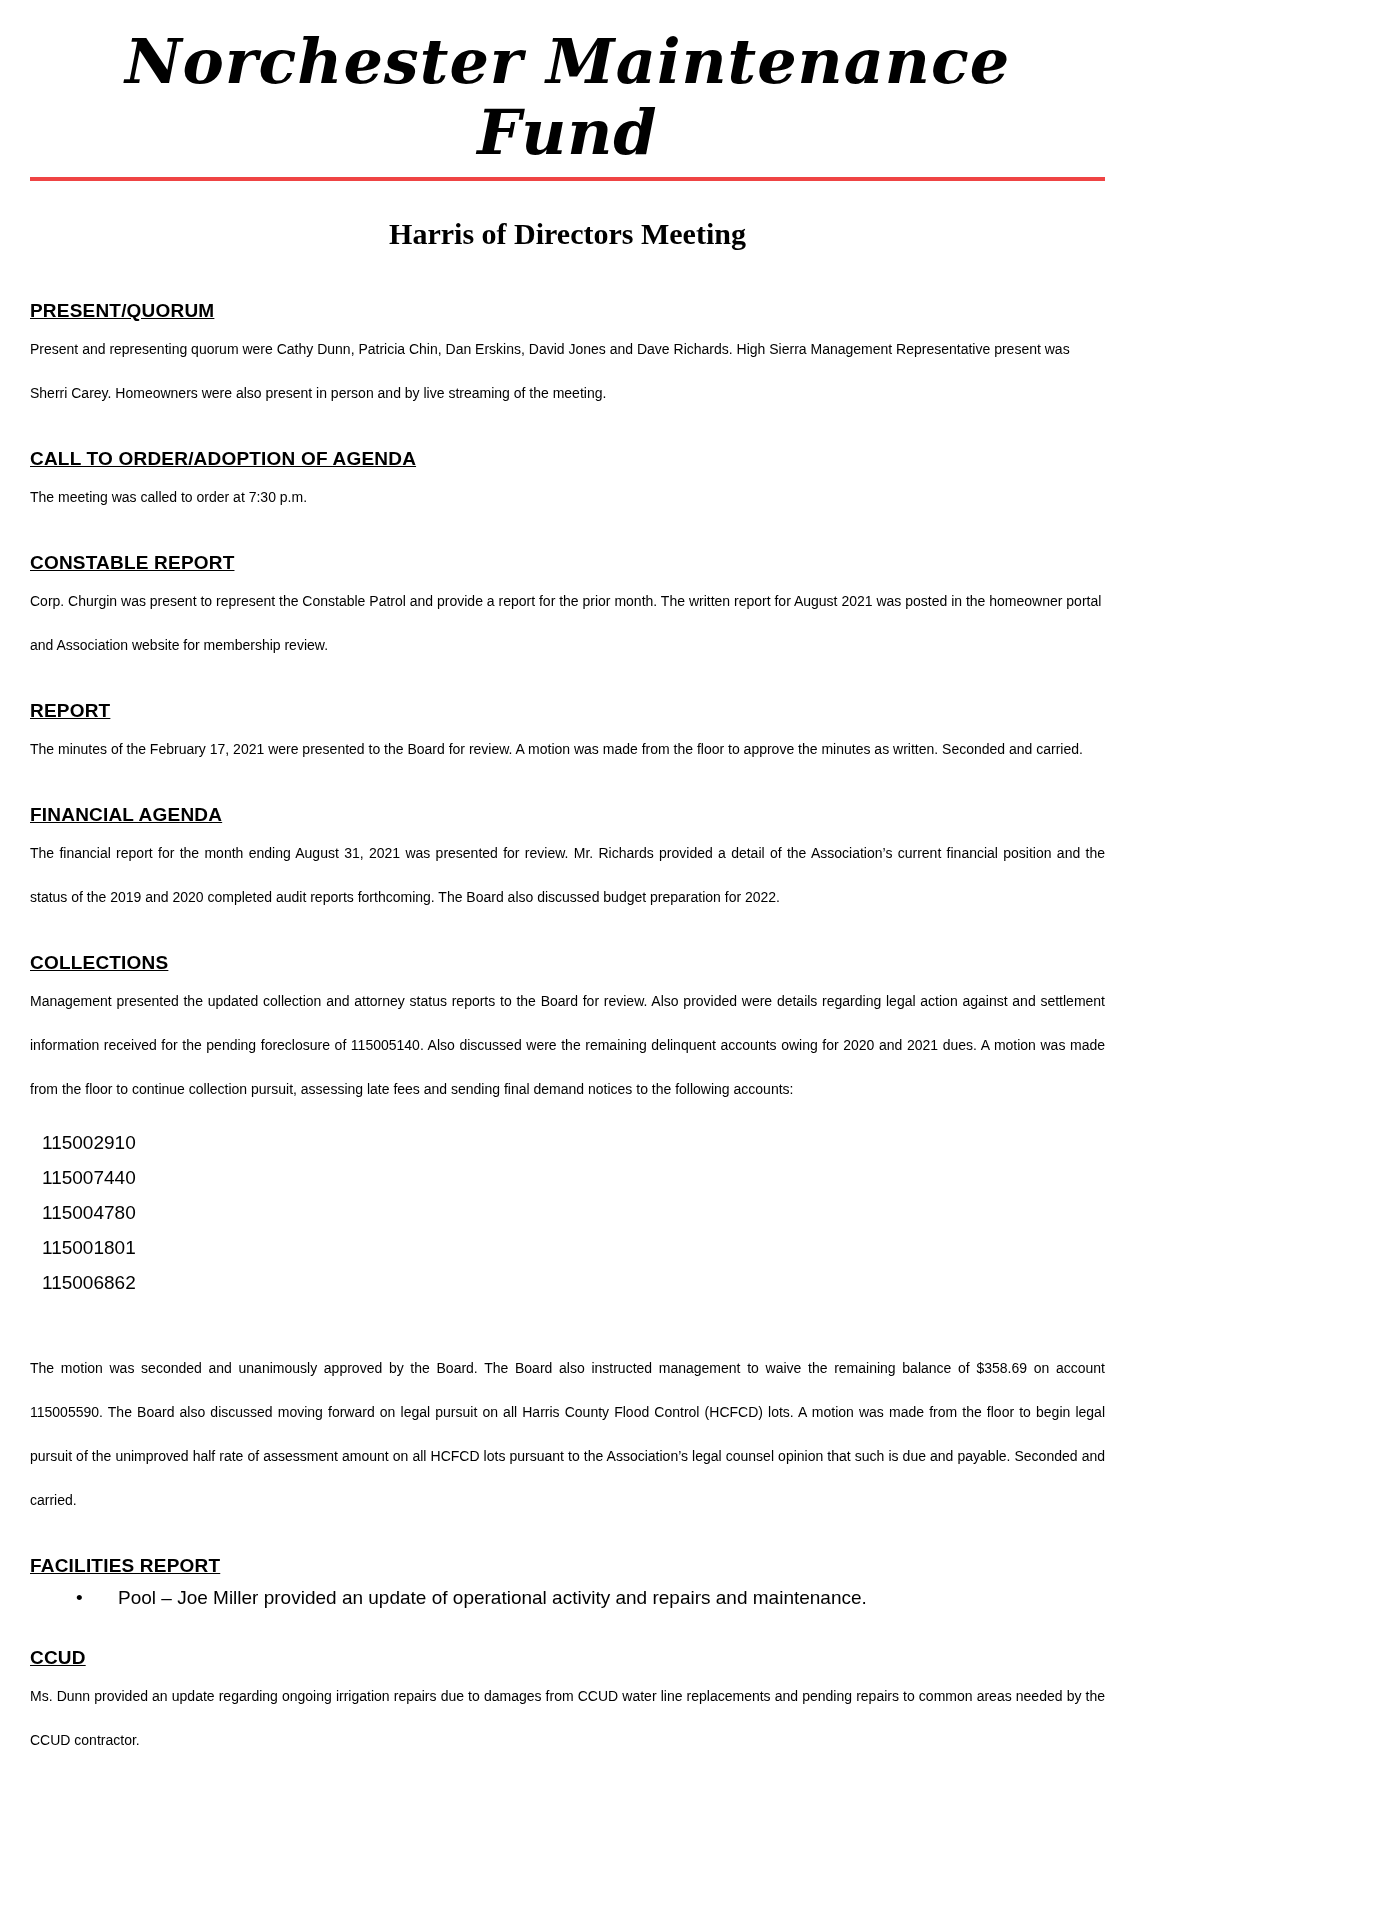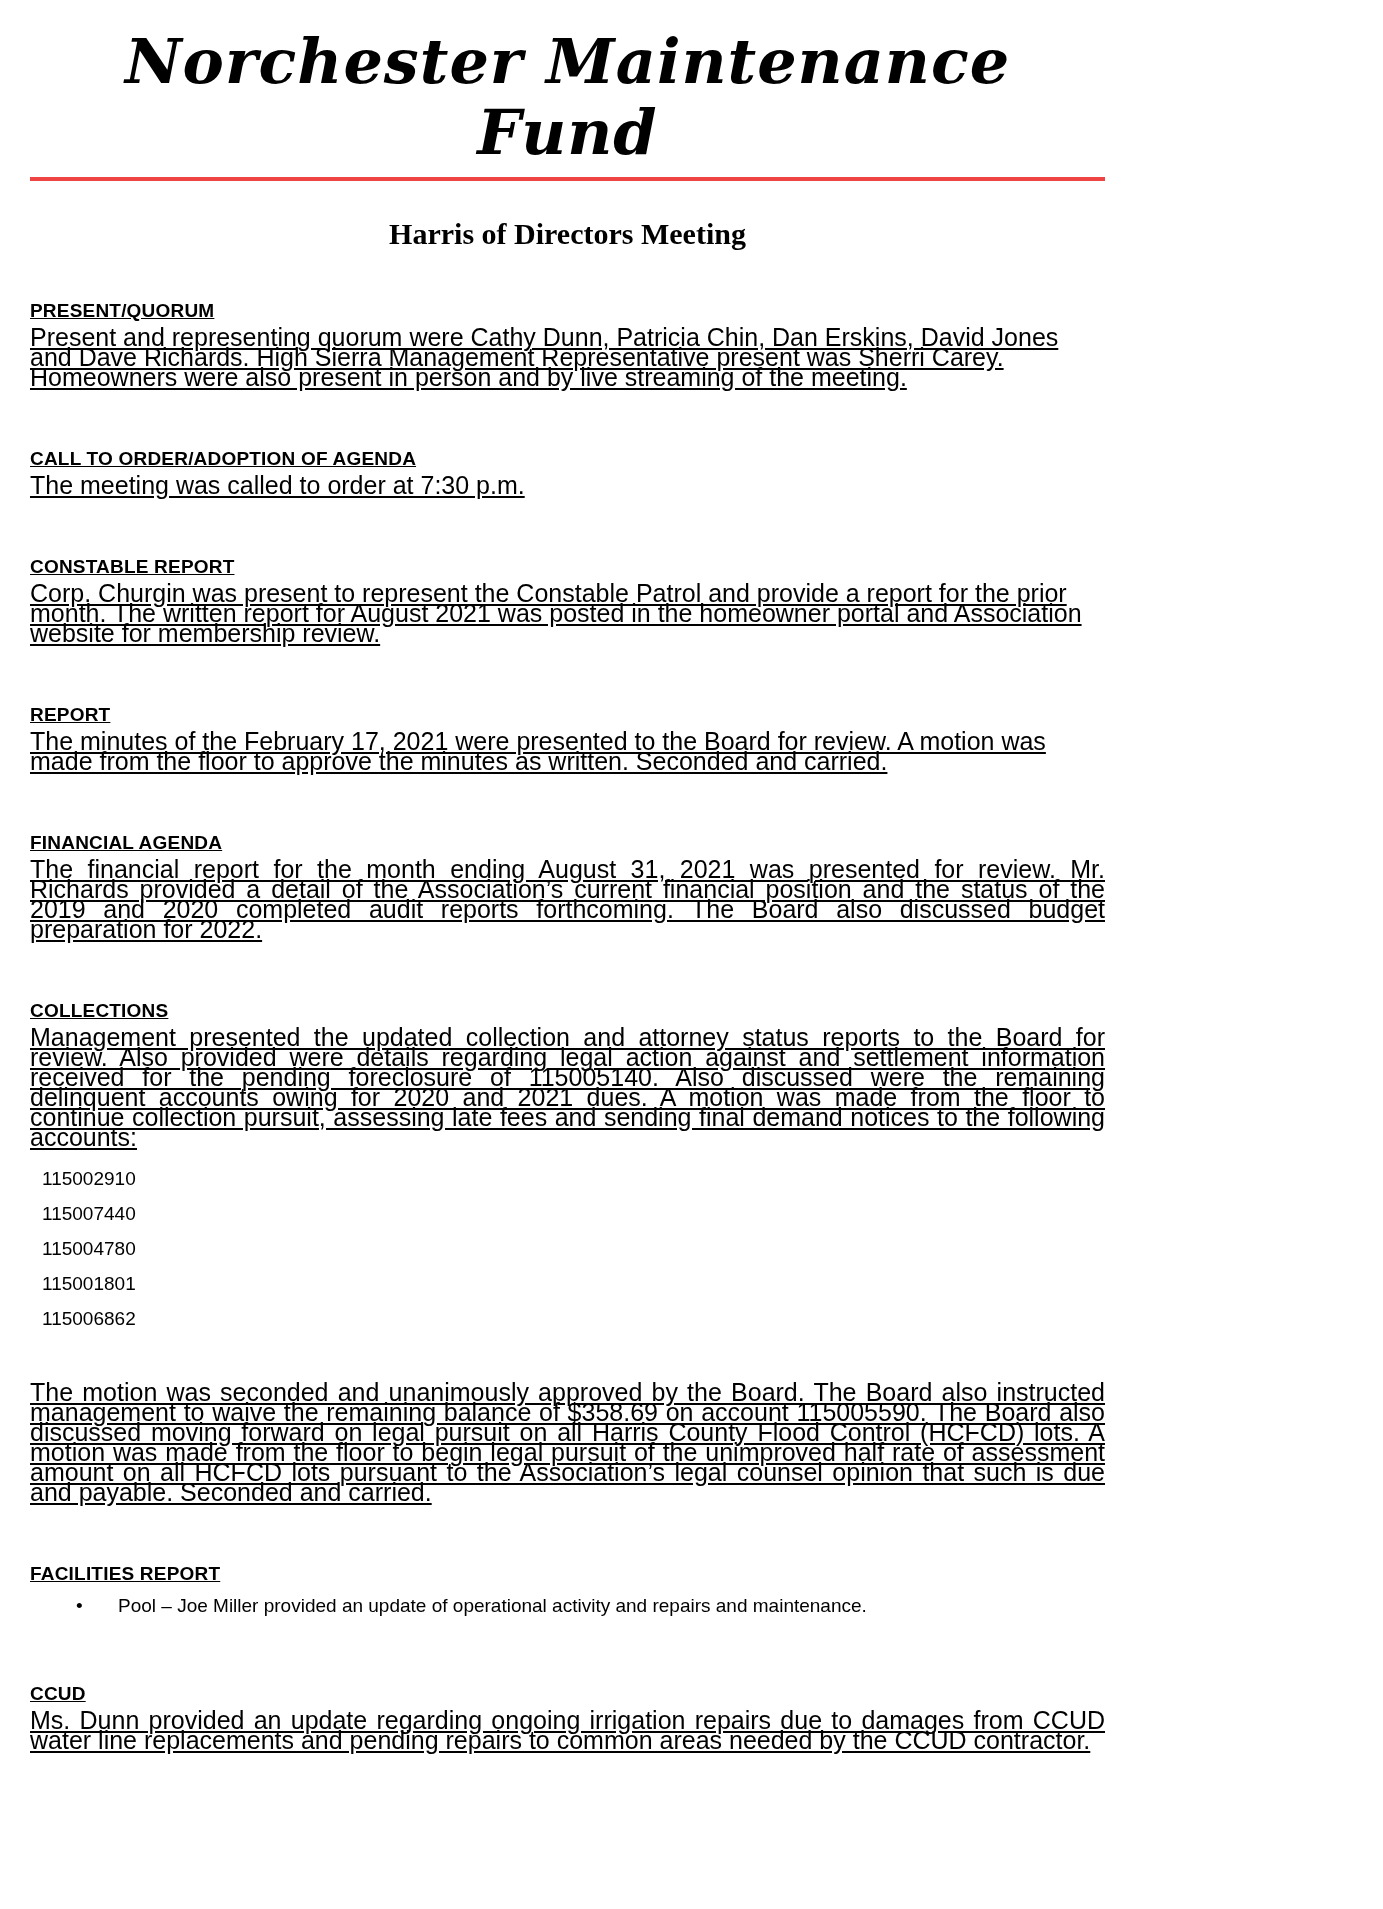--- a/index.html
+++ b/index.html
@@ -36,35 +36,34 @@
   
   .doc-title {
     text-align: center;
     font-family: "Liberation Serif", "DejaVu Serif", serif;
     font-weight: bold;
     font-size: 30px;
     line-height: 38px;
     margin-bottom: 42px;
   }
   
-  .section { margin-top: 56px; }
+  .section { margin-top: 28px; }
   .section.first { margin-top: 8px; }
   .section-heading {
     font-size: 19px;
     line-height: 32px;
     font-weight: bold;
     text-decoration: underline;
     letter-spacing: 0.2px;
   }
   .section-body {
-    font-size: 25px;
-    line-height: 20px;
+    font-size: 14px;
+    line-height: 44px;
     margin: 0;
     text-align: justify;
-    text-decoration: underline;
   }
   .section-body.left { text-align: left; }
   
   .accounts {
     margin: 14px 0 0 12px;
   }
   .account-number {
     font-size: 19px;
     line-height: 35px;
   }

